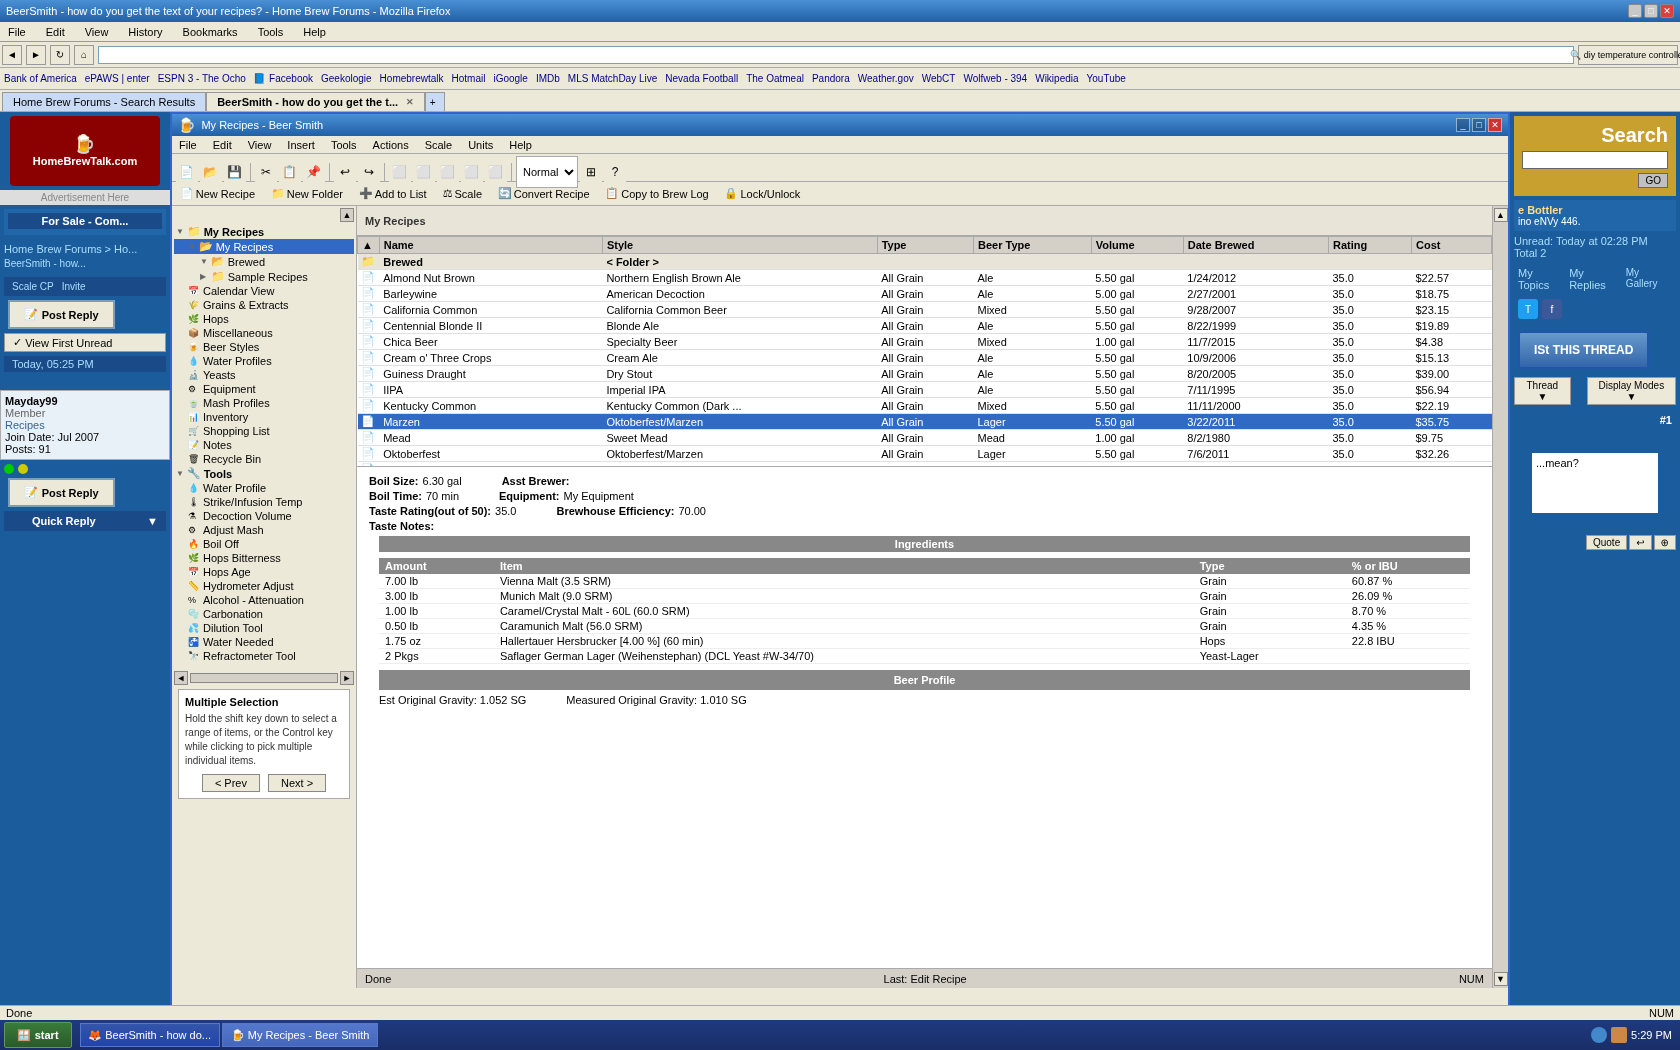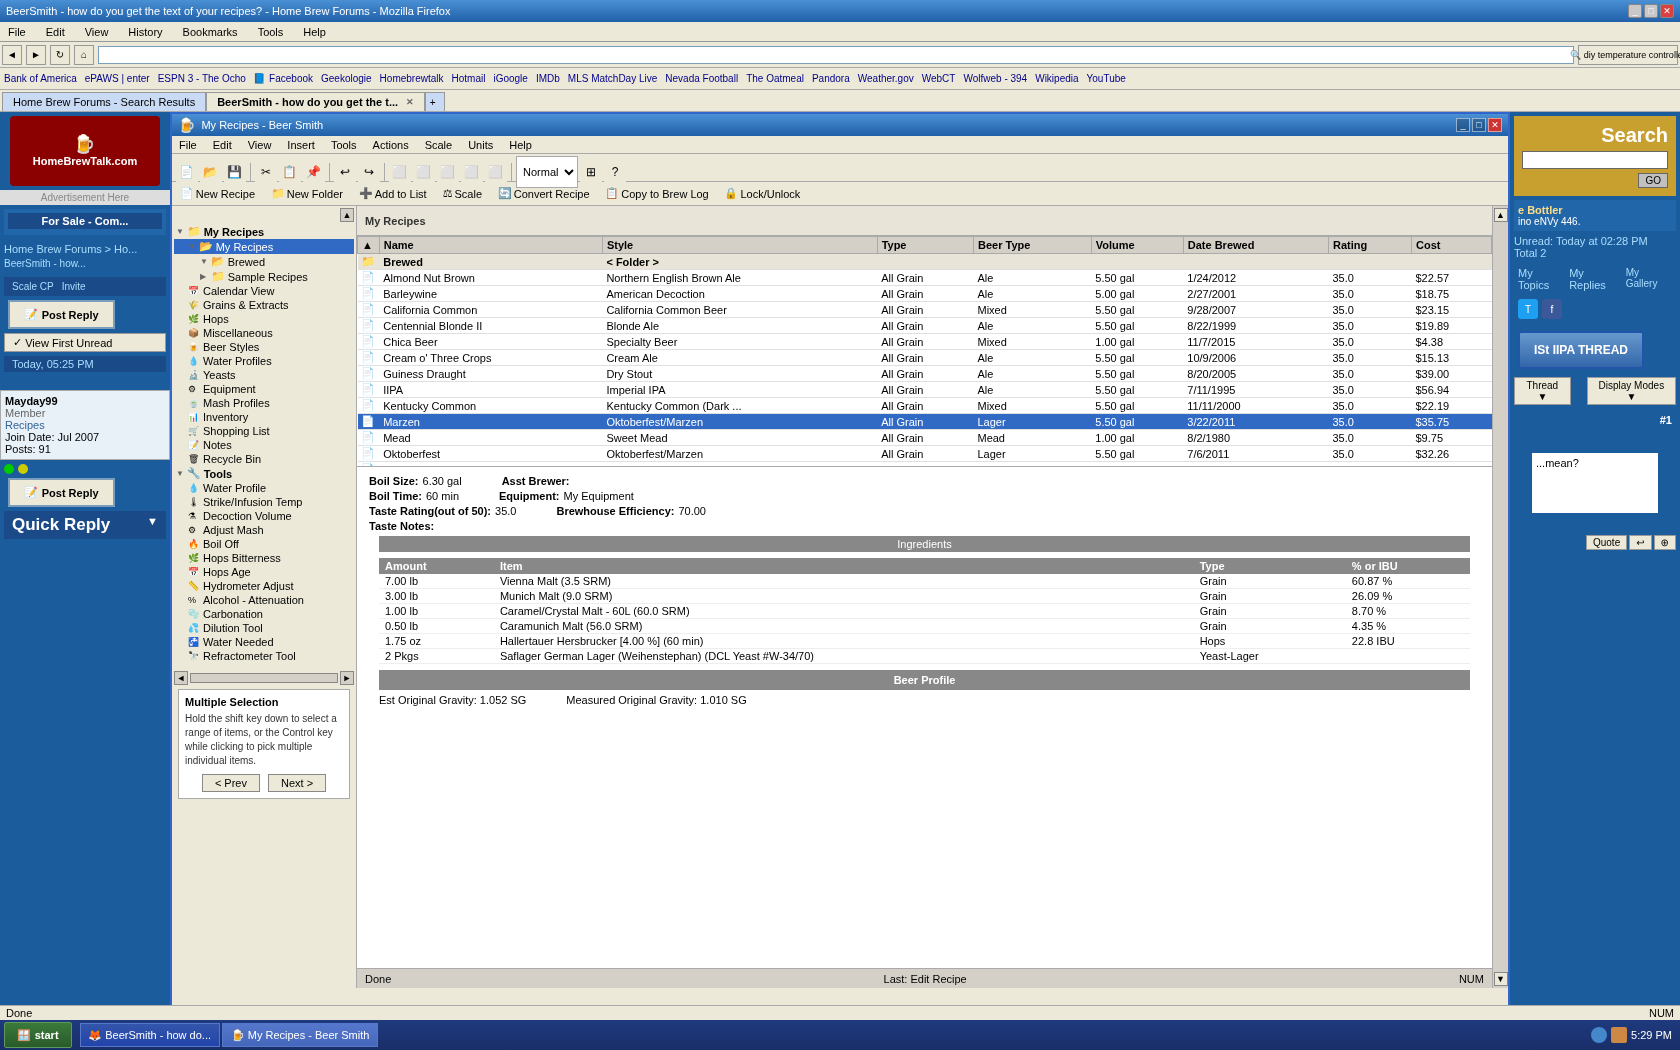--- a/index.html
+++ b/index.html
@@ -105,21 +105,21 @@
 
     
     .recipe-detail { background: white; border-top: 1px solid #aaa; padding: 8px 12px; min-height: 280px; font-size: 11px; }
     .detail-row { display: flex; gap: 40px; margin-bottom: 3px; }
     .detail-field { display: flex; gap: 4px; }
     .detail-label { font-weight: bold; }
     .detail-value { }
     .ingredients-table { width: calc(100% - 20px); border-collapse: collapse; margin: 6px 10px; font-size: 11px; }
     .ingredients-table th { background: #888; color: white; padding: 2px 6px; text-align: left; }
     .ingredients-table td { padding: 1px 6px; border-bottom: 1px solid #eee; }
-    .ingredients-title { background: #888; color: white; text-align: center; padding: 2px; margin: 4px 10px 0; font-weight: normal; }
+    .ingredients-title { background: #888; color: white; text-align: center; padding: 2px; margin: 4px 10px 0; font-weight: bold; }
     .beer-profile-title { background: #888; color: white; text-align: center; padding: 4px; margin: 4px 10px 0; font-weight: bold; }
 
     
     .bs-status-bar { background: #d4d0c8; border-top: 1px solid #aaa; padding: 1px 8px; display: flex; justify-content: space-between; align-items: center; height: 20px; font-size: 10px; }
 
     
     .multi-select-panel { background: white; border: 1px solid #aaa; margin: 4px; padding: 6px; font-size: 11px; }
     .multi-select-title { font-weight: bold; margin-bottom: 4px; }
     .multi-select-text { color: #333; font-size: 10px; line-height: 1.4; }
     .multi-select-btns { display: flex; gap: 8px; margin-top: 6px; justify-content: center; }
@@ -295,21 +295,21 @@
     </div>
 
     <div style="margin:4px;">
       <button class="post-reply-btn">
         <span>📝</span>
         <span>Post Reply</span>
       </button>
     </div>
 
     <div style="background:#1a4a88; padding:4px 8px; margin:4px; display:flex; justify-content:space-between;">
-      <span style="color:white; font-weight:bold; font-size:17px;">Quick Reply</span>
+      <span style="color:white; font-weight:bold; font-size:11px;margin-left:20px;">Quick Reply</span>
       <span style="color:white; cursor:pointer;">▼</span>
     </div>
   </div>
 
   <div class="main-content">
 
     <div class="beersmith-window">
 
       <div class="bs-title-bar">
         <div style="display:flex; align-items:center; gap:6px;">
@@ -735,21 +735,21 @@
                 <span class="detail-value">6.30 gal</span>
               </div>
               <div class="detail-field">
                 <span class="detail-label">Asst Brewer:</span>
                 <span class="detail-value"></span>
               </div>
             </div>
             <div class="detail-row">
               <div class="detail-field">
                 <span class="detail-label">Boil Time:</span>
-                <span class="detail-value">60 min</span>
+                <span class="detail-value">70 min</span>
               </div>
               <div class="detail-field">
                 <span class="detail-label">Equipment:</span>
                 <span class="detail-value">My Equipment</span>
               </div>
             </div>
             <div class="detail-row">
               <div class="detail-field">
                 <span class="detail-label">Taste Rating(out of 50):</span>
                 <span class="detail-value">35.0</span>
@@ -870,21 +870,21 @@
       <span class="user-link">My Replies</span>
       <span style="color:#aaddff; font-size:10px;">My Gallery</span>
     </div>
 
     <div style="display:flex; gap:4px; padding:4px 8px;">
       <div style="background:#1da0f2; width:20px; height:20px; border-radius:3px; display:flex; align-items:center; justify-content:center; color:white; font-size:10px; cursor:pointer;">T</div>
       <div style="background:#3b5998; width:20px; height:20px; border-radius:3px; display:flex; align-items:center; justify-content:center; color:white; font-size:10px; cursor:pointer;">f</div>
     </div>
 
     <div style="margin:4px;">
-      <button class="ist-thread-btn">ISt IIPA THREAD</button>
+      <button class="ist-thread-btn">ISt THIS THREAD</button>
     </div>
 
     <div style="display:flex; gap:16px; margin:4px;">
       <button style="background:#ece9d8; border:1px solid #999; padding:2px 6px; cursor:pointer; font-size:10px;">Thread ▼</button>
       <button style="background:#ece9d8; border:1px solid #999; padding:2px 6px; cursor:pointer; font-size:10px;">Display Modes ▼</button>
     </div>
 
     <div style="text-align:right; color:white; font-weight:bold; font-size:12px; padding:4px 8px;">
       <span>#1</span>
     </div>

